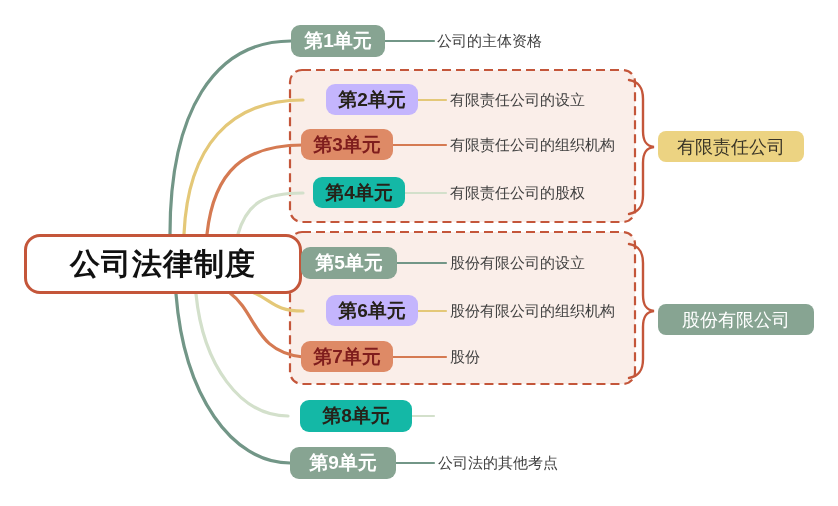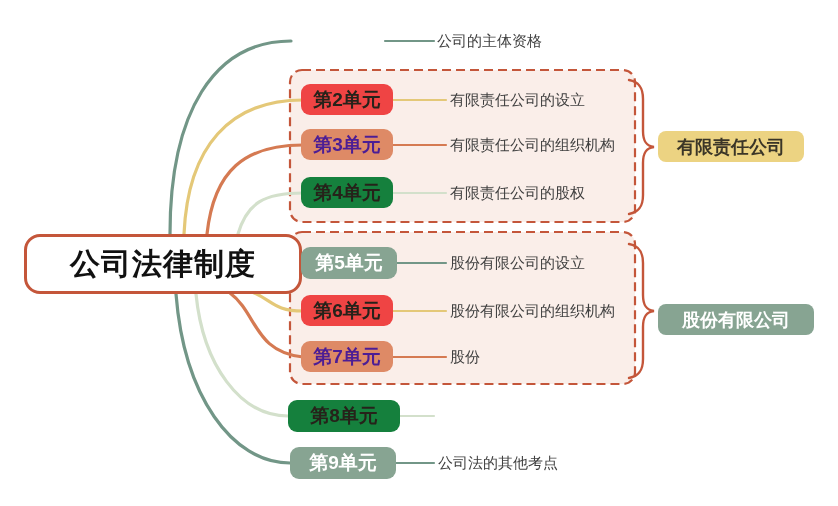--- a/index.html
+++ b/index.html
@@ -21,30 +21,30 @@
     position:absolute;left:24px;top:234px;width:278px;height:60px;
     background:#ffffff;border:3.5px solid #c4563a;border-radius:16px;
     display:flex;align-items:center;justify-content:center;
     font-size:30px;font-weight:800;color:#111111;letter-spacing:1px;box-sizing:border-box;
   }
   .unit{
     position:absolute;display:flex;align-items:center;justify-content:center;
     border-radius:9px;font-size:19px;font-weight:700;box-sizing:border-box;white-space:nowrap;
   }
   .unit.green{background:#87a492;color:#ffffff;}
-  .unit.yellow{background:#ef4444;color:#26221a;}
-  .unit.orange{background:#de8a66;color:#4c1d95;}
-  .unit.pale{background:#15803d;color:#26221a;}
+  .unit.yellow{background:#c4b5fd;color:#26221a;margin-left:25px;}
+  .unit.orange{background:#de8a66;color:#7f1d1d;}
+  .unit.pale{background:#14b8a6;color:#26221a;margin-left:12px;}
   .topic{
     position:absolute;transform:translateY(-50%);
     font-size:15px;color:#3f3f3f;white-space:nowrap;
   }
   .group-label{
     position:absolute;display:flex;align-items:center;justify-content:center;
-    border-radius:8px;font-size:18px;font-weight:700;white-space:nowrap;box-sizing:border-box;
+    border-radius:8px;font-size:18px;font-weight:400;white-space:nowrap;box-sizing:border-box;
   }
   .group-label.yellow{background:#ecd382;color:#3a3527;}
   .group-label.green{background:#87a492;color:#ffffff;}
 </style>
 </head>
 <body>
 
 <div id="stage">
 
   <svg id="canvas" viewBox="0 0 838 506" xmlns="http://www.w3.org/2000/svg">
@@ -71,20 +71,21 @@
     <path class="s-orange w2" d="M 393 357 L 446 357"></path>
     <path class="s-pale   w2" d="M 382 416 L 434 416"></path>
     <path class="s-green  w2" d="M 384 463 L 434 463"></path>
 
     <path class="brace" d="M 629 80 C 640 82 643 89 643 99 L 643 131 C 643 141 646 146 654 147 C 646 148 643 153 643 163 L 643 195 C 643 205 640 212 629 214"></path>
     <path class="brace" d="M 629 244 C 640 246 643 253 643 263 L 643 295 C 643 305 646 310 654 311 C 646 312 643 317 643 327 L 643 359 C 643 369 640 376 629 378"></path>
   </svg>
 
   <div class="root-node">公司法律制度</div>
 
+  <div class="unit green" style="left:291px;top:25px;width:94px;height:32px;">第1单元</div>
   <div class="unit yellow" style="left:301px;top:84px;width:92px;height:31px;">第2单元</div>
   <div class="unit orange" style="left:301px;top:129px;width:92px;height:31px;">第3单元</div>
   <div class="unit pale" style="left:301px;top:177px;width:92px;height:31px;">第4单元</div>
   <div class="unit green" style="left:301px;top:247px;width:96px;height:32px;">第5单元</div>
   <div class="unit yellow" style="left:301px;top:295px;width:92px;height:31px;">第6单元</div>
   <div class="unit orange" style="left:301px;top:341px;width:92px;height:31px;">第7单元</div>
   <div class="unit pale" style="left:288px;top:400px;width:112px;height:32px;">第8单元</div>
   <div class="unit green" style="left:290px;top:447px;width:106px;height:32px;">第9单元</div>
 
   <div class="topic" style="left:437px;top:41px;">公司的主体资格</div>

